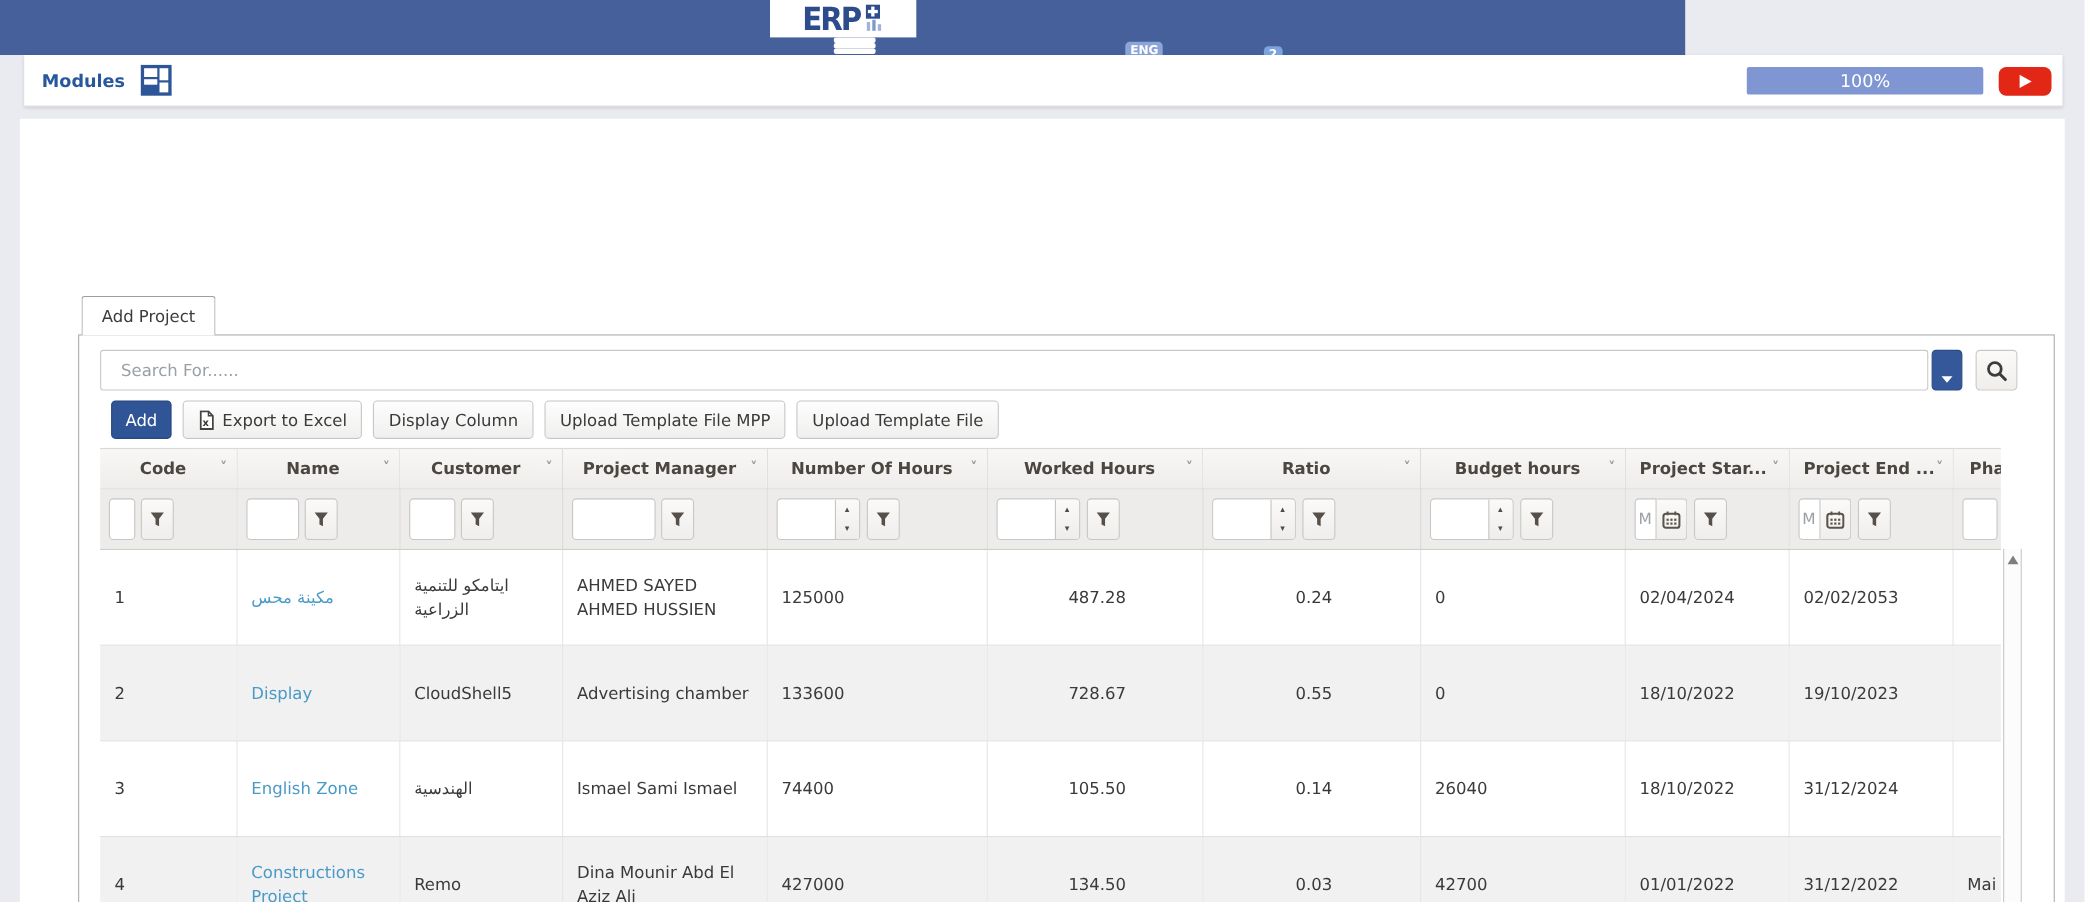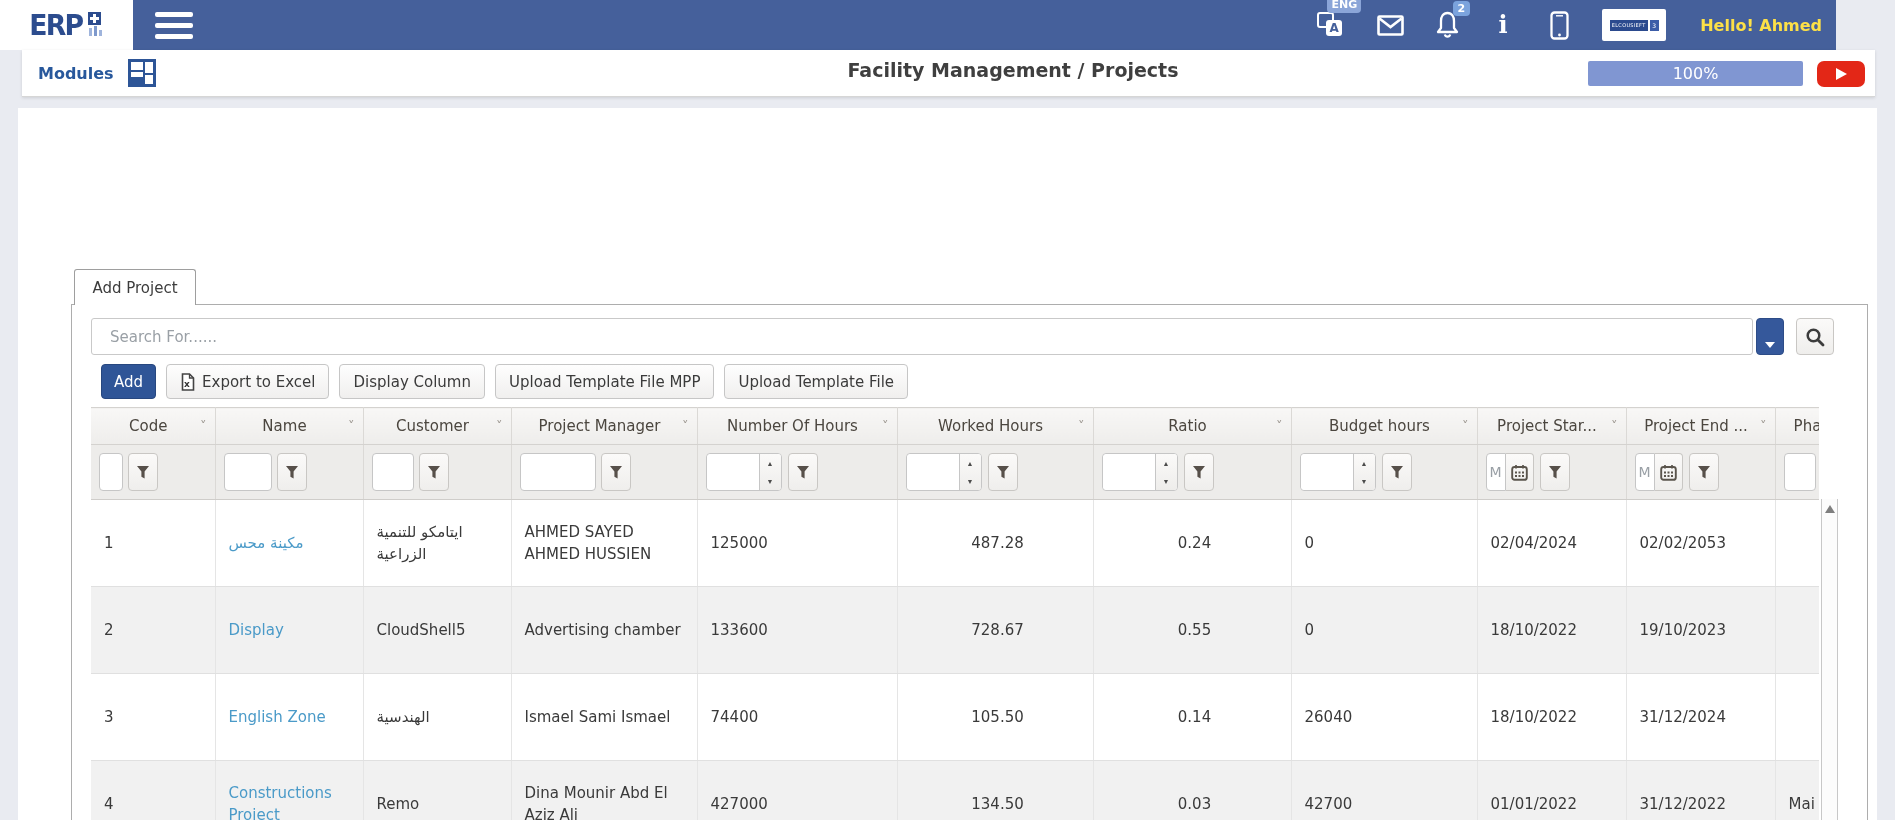--- a/index.html
+++ b/index.html
@@ -1,20 +1,20 @@
 <!DOCTYPE html>
 <html><head>
 <meta charset="utf-8">
 <style>
   * { margin:0; padding:0; box-sizing:border-box; }
   html,body { width:1895px; height:820px; overflow:hidden; }
   body { font-family:"DejaVu Sans","Liberation Sans",sans-serif; background:#e9ebf1; position:relative; color:#3a3a3a; }
 
   
-  .navbar { position:absolute; left:0; top:0; width:1836px; height:50px; background:#45609b; display:flex; align-items:center; }
+  .navbar { position:absolute; left:0; top:0; width:1532px; height:50px; background:#45609b; display:flex; align-items:center;flex-direction:column; }
   .logo-box { width:133px; height:50px; background:#ffffff; display:flex; align-items:center; justify-content:center; gap:3px; }
   .erp-text { font-weight:900; font-size:29px; color:#2c4c8e; letter-spacing:-2px; transform:scaleX(.92); }
   .hamburger { margin-left:22px; width:38px; height:27px; display:flex; flex-direction:column; justify-content:space-between; cursor:pointer; }
   .hamburger span { display:block; height:5px; background:#fff; border-radius:2px; }
   .nav-right { margin-left:auto; display:flex; align-items:center; gap:30px; padding-right:14px; }
   .nav-ic { position:relative; display:flex; align-items:center; justify-content:center; min-width:26px; height:34px; }
   .badge { position:absolute; top:-7px; right:-10px; background:#7ba3dd; color:#fff; font-size:11px; font-weight:bold; border-radius:4px; padding:1px 5px; line-height:13px; }
   .lang-badge { position:absolute; top:-11px; right:-14px; background:#8ba5d8; color:#fff; font-size:11px; font-weight:bold; border-radius:4px; padding:2px 4px; line-height:12px; }
   .lang-back { width:17px; height:16px; border:2px solid #fff; border-radius:3px; position:absolute; left:0; top:4px; }
   .lang-front { width:16px; height:16px; background:#fff; border-radius:3px; position:absolute; left:9px; top:12px; color:#45609b; font-size:12px; font-weight:900; text-align:center; line-height:16px; }
@@ -52,21 +52,21 @@
   .search-btn { position:absolute; left:1705px; top:0; width:38px; height:37px; background:linear-gradient(#fbfaf9,#efeeec); border:1px solid #c9c7c4; border-radius:4px; cursor:pointer; display:flex; align-items:center; justify-content:center; }
 
   .actions-row { position:absolute; left:29px; top:59px; display:flex; gap:10px; }
   .btn { height:35px; font-family:inherit; font-size:15px; color:#3b3b3b; background:linear-gradient(#fefefe,#f0efee); border:1px solid #c6c6c6; border-radius:4px; padding:0 13px; cursor:pointer; display:flex; align-items:center; gap:7px; white-space:nowrap;text-align:center; }
   .btn-add { background:#2f5597; border-color:#27477f; color:#fff; padding:0 12px; }
 
   
   .table-clip { position:absolute; left:19px; top:102px; width:1728px; height:528px; overflow:hidden; }
   table { border-collapse:collapse; table-layout:fixed; width:1775px; }
   th,td { overflow:hidden; }
-  tr.hdr th { height:37px; background:linear-gradient(#f8f7f6,#eeedeb); border-top:1px solid #d4d2cf; border-bottom:1px solid #d4d2cf; border-right:1px solid #dbd9d6; font-size:15px; font-weight:normal; color:#4b463f; position:relative; padding:0 22px 0 13px; white-space:nowrap; cursor:pointer; }
+  tr.hdr th { height:37px; background:linear-gradient(#f8f7f6,#eeedeb); border-top:1px solid #d4d2cf; border-bottom:1px solid #d4d2cf; border-right:1px solid #dbd9d6; font-size:15px; font-weight:bold; color:#4b463f; position:relative; padding:0 22px 0 13px; white-space:nowrap; cursor:pointer; }
   tr.hdr th .chev { position:absolute; right:8px; top:10px; color:#9a958e; font-size:13px; }
   tr.flt td { height:55px; background:#edecea; border-bottom:1px solid #cfcdca; border-right:1px solid #dbd9d6; padding:0 0 0 8px; vertical-align:middle; white-space:nowrap; }
   .fin,.nin,.din { height:38px; border:1px solid #c6c6c6; border-radius:4px 0 0 4px; font-family:inherit; font-size:14px; padding:0 5px; vertical-align:middle; }
   .fin { border-radius:4px; margin-right:5px; }
   .fin-code{width:24px} .fin-name{width:48px} .fin-customer{width:42px} .fin-manager{width:76px} .fin-phase{width:32px}
   .numbox { display:inline-flex; vertical-align:middle; margin-right:6px; border:1px solid #c6c6c6; border-radius:4px; background:#fff; height:38px; overflow:hidden; }
   .nin { width:52px; border:none; height:36px; }
   .spin { display:flex; flex-direction:column; width:22px; border-left:1px solid #c6c6c6; background:linear-gradient(#fbfaf9,#eeedeb); }
   .spin button { flex:1; border:none; background:transparent; font-size:7px; color:#4c4c4c; cursor:pointer; line-height:7px; padding:0; }
   .datebox { display:inline-flex; vertical-align:middle; margin-right:6px; height:38px; }
@@ -144,21 +144,20 @@
 <div class="subheader">
   <div class="modules">
     <span class="modules-label">Modules</span>
     <span class="win-icon">
         <i class="a"></i>
         <i class="b"></i>
         <i class="c"></i>
         <i class="d"></i>
       </span>
   </div>
-  <div class="page-title">Facility Management / Projects</div>
   <div class="progress">100%</div>
   <button class="play-btn">
       <span class="play-tri"></span>
     </button>
 </div>
 
 <div class="content">
   <div class="tab">Add Project</div>
   <div class="panel">
 

